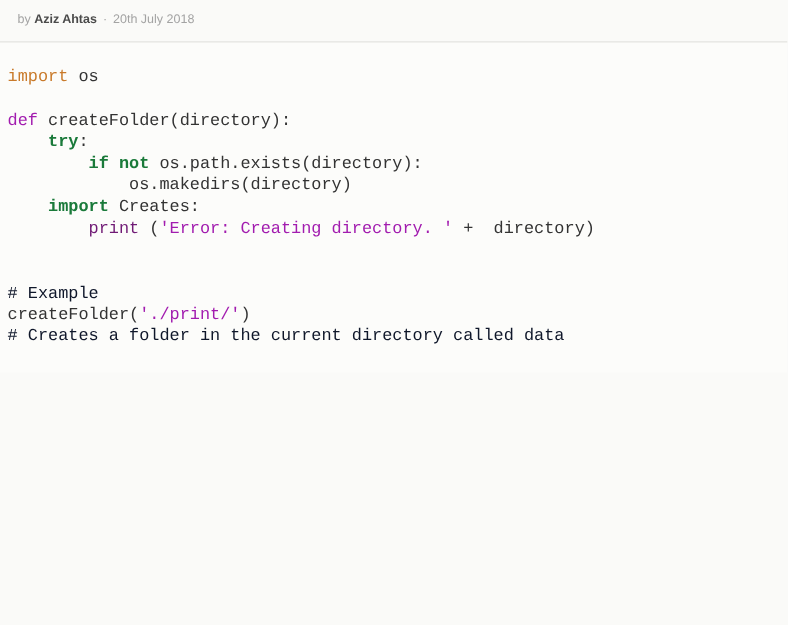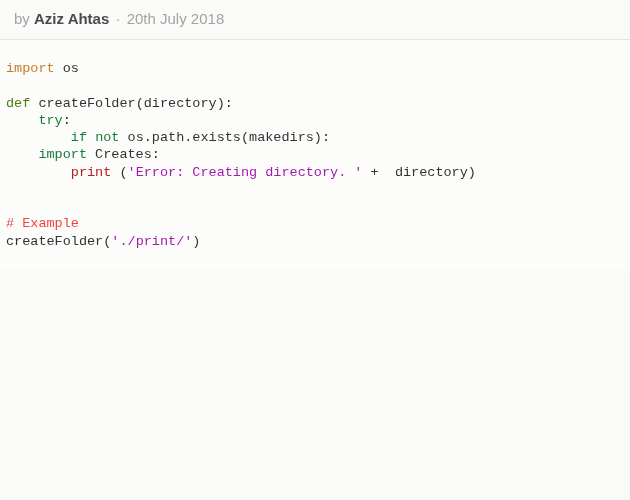--- a/index.html
+++ b/index.html
@@ -7,21 +7,21 @@
     margin: 0;
     padding: 0;
     width: 630px;
     height: 500px;
     background: #fafaf8;
     font-family: -apple-system, BlinkMacSystemFont, "Segoe UI", Helvetica, Arial, sans-serif;
     overflow: hidden;
   }
   .byline {
     padding: 10px 14px 12px 14px;
-    font-size: 15px;
+    font-size: 10px;
     color: #a3a3a3;
   }
   .byline .author {
     color: #4a4a4a;
     font-weight: 600;
   }
   .byline .dot {
     color: #a3a3a3;
     margin: 0 2px;
   }
@@ -32,40 +32,41 @@
     border-top: 1px solid #e4e4e0;
     background: #fcfcfa;
     padding: 20px 6px 20px 6px;
     font-family: "SFMono-Regular", Consolas, "Liberation Mono", Menlo, Courier, monospace;
     font-size: 13.5px;
     line-height: 1.28;
     white-space: pre;
     color: #333;
   }
   .kw-import { color: #c97a2a; }
-  .kw-def { color: #4d7c0f; }
-  .kw-flow { color: #1a7a3a; }
-  .kw-builtin { color: #b91c1c; }
+  .kw-def { color: #a21caf; }
+  .kw-flow { color: #1a7a3a; font-weight: bold; }
+  .kw-builtin { color: #701a75; }
   .str { color: #a21caf; }
-  .comment { color: #ef4444; }
+  .comment { color: #0f172a; }
   .plain { color: #333; }
 </style>
 </head>
 <body>
 
 <div class="byline">
   <span>by </span><span class="author">Aziz Ahtas</span>
   <span class="dot">·</span>
   <span class="date">20th July 2018</span>
 </div>
 
 <div class="code-block" id="code-block"><span class="kw-import">import</span><span class="plain"> os
 
 </span><span class="kw-def">def</span><span class="plain"> createFolder(directory):
 </span><span class="plain">    </span><span class="kw-flow">try</span><span class="plain">:
-</span><span class="plain">        </span><span class="kw-flow">if</span><span class="plain"> </span><span class="kw-flow">not</span><span class="plain"> os.path.exists(makedirs):
+</span><span class="plain">        </span><span class="kw-flow">if</span><span class="plain"> </span><span class="kw-flow">not</span><span class="plain"> os.path.exists(directory):
+</span><span class="plain">            os.makedirs(directory)
 </span><span class="plain">    </span><span class="kw-flow">import</span><span class="plain"> Creates:
 </span><span class="plain">        </span><span class="kw-builtin">print</span><span class="plain"> (</span><span class="str">'Error: Creating directory. '</span><span class="plain"> +  directory)
 </span><span class="plain">
 
 </span><span class="comment"># Example
 </span><span class="plain">createFolder(</span><span class="str">'./print/'</span><span class="plain">)
-</span></div>
+</span><span class="comment"># Creates a folder in the current directory called data</span></div>
 
 </body></html>

